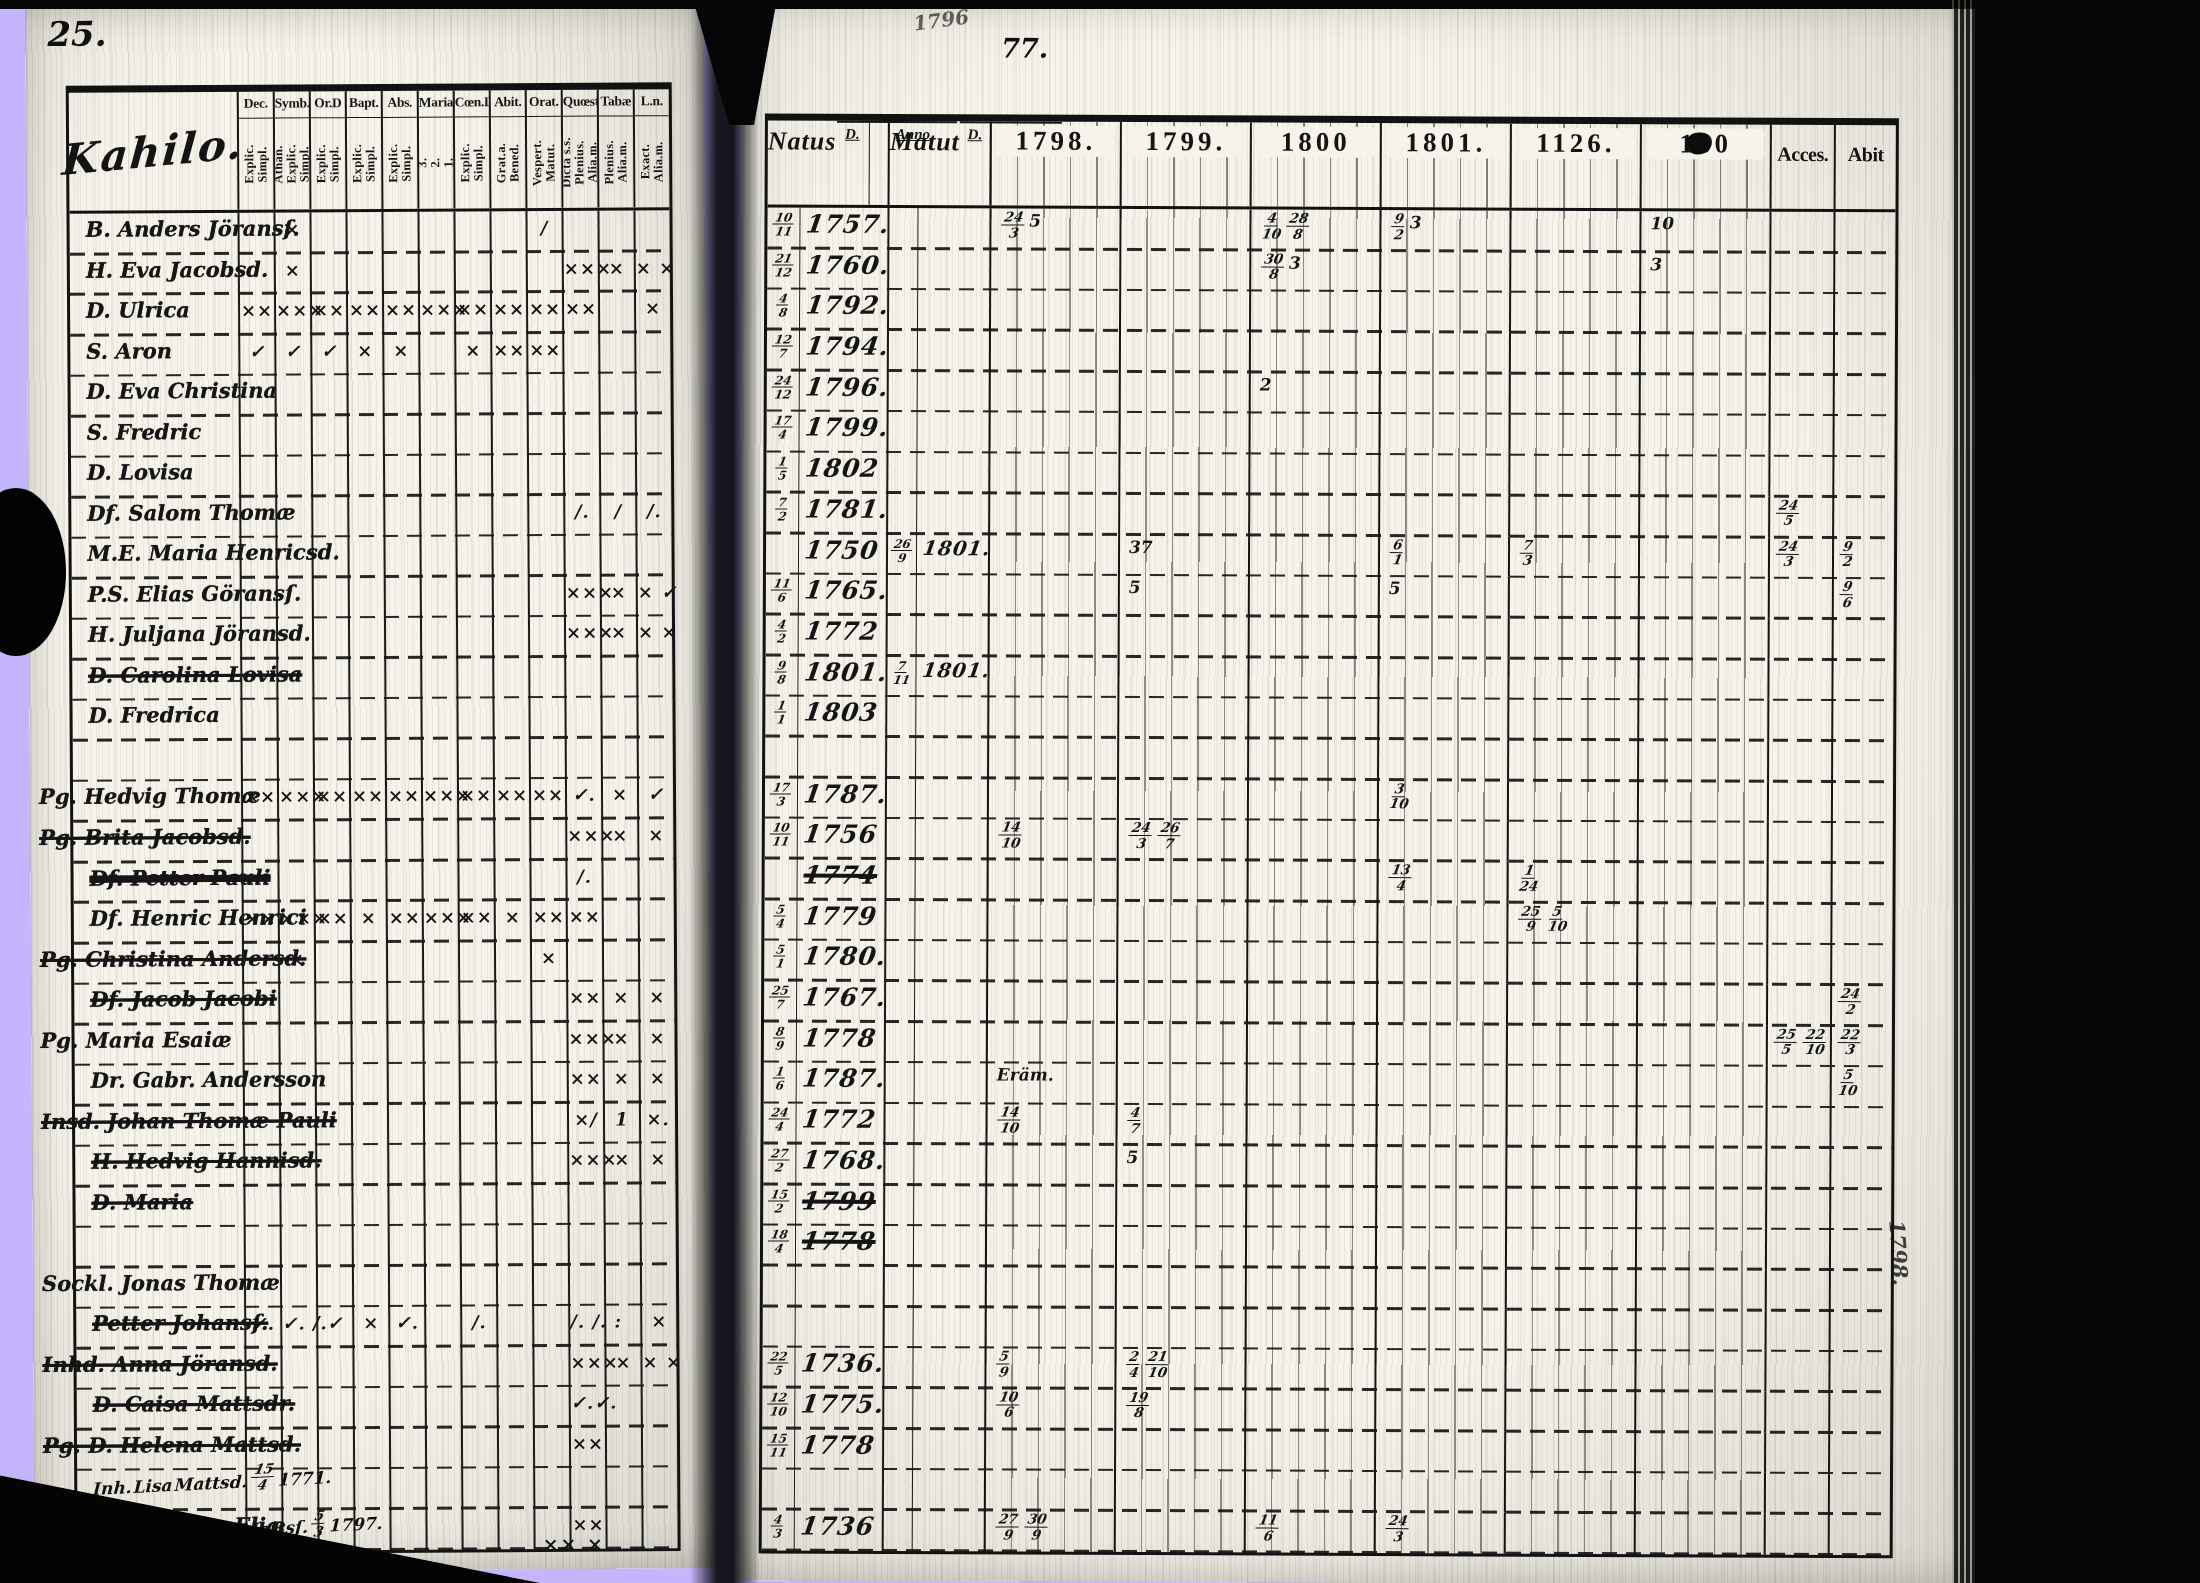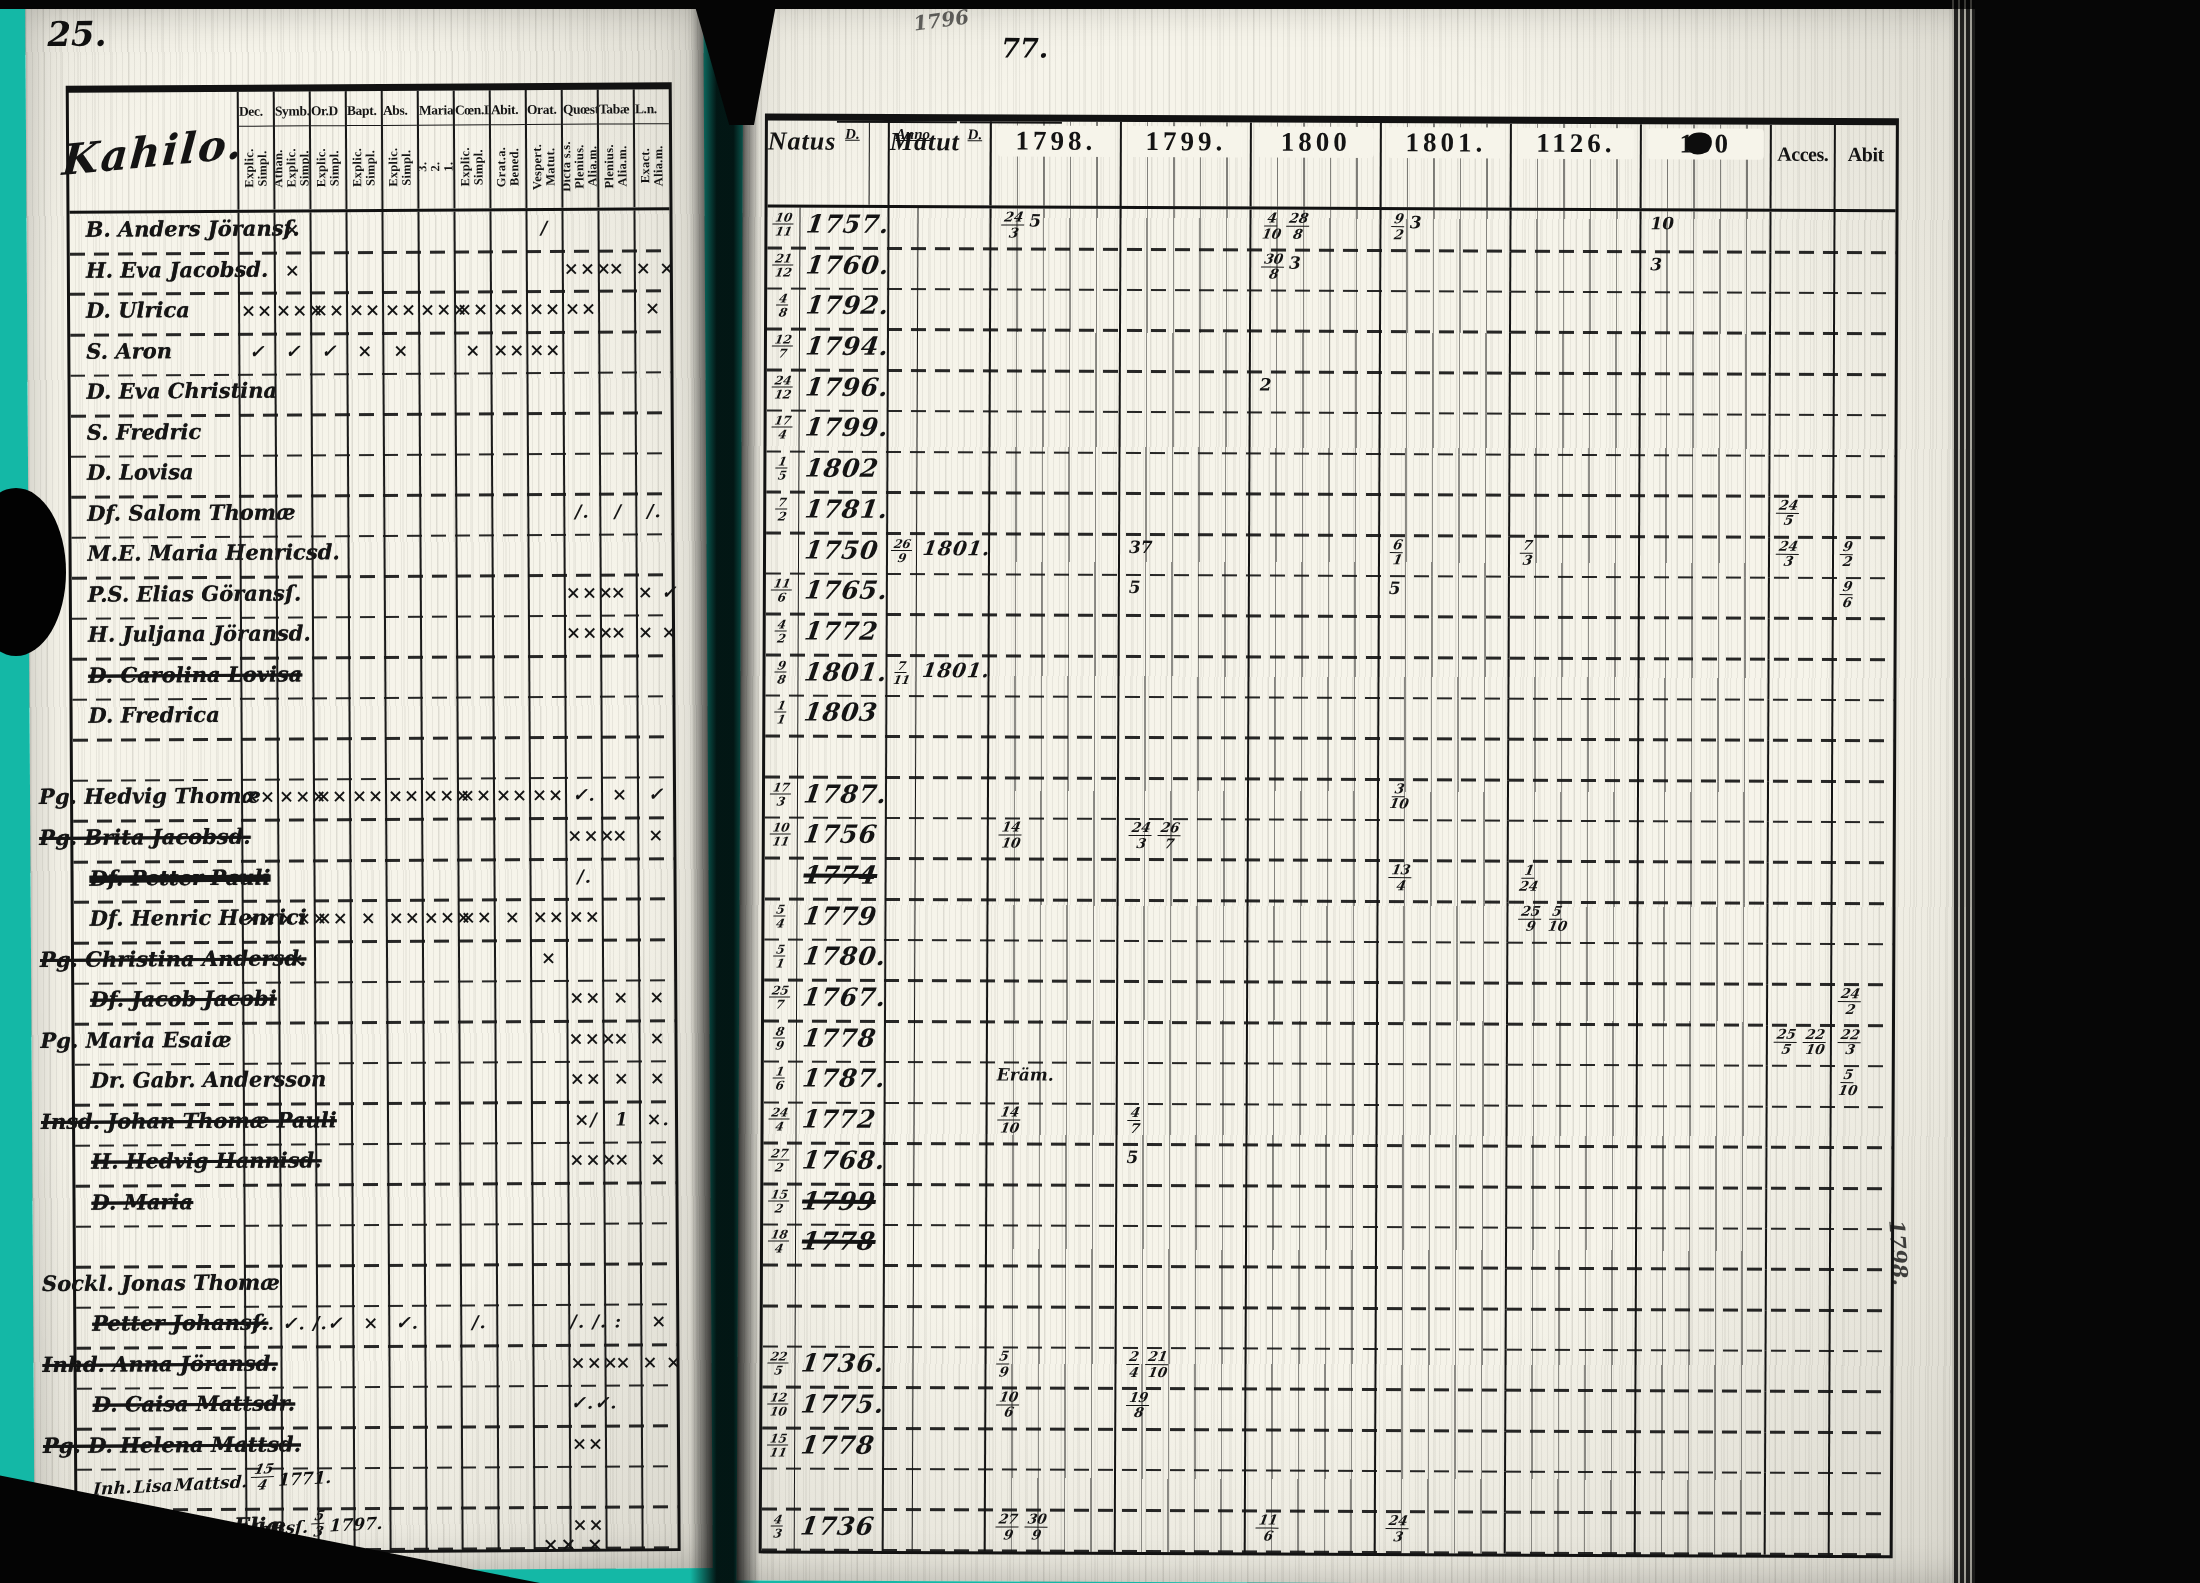--- a/index.html
+++ b/index.html
@@ -1,16 +1,16 @@
 <!DOCTYPE html>
 <html><head>
 <meta charset="utf-8">
 <style>
   html,body{margin:0;padding:0;background:#060606;}
-  #photo{position:relative;width:1975px;height:1583px;background:#14b8a6;overflow:hidden;
+  #photo{position:relative;width:1975px;height:1583px;background:#c4b5fd;overflow:hidden;
          font-family:"Liberation Serif",serif;color:#141414;}
   
   .page{position:absolute;background:
       radial-gradient(ellipse at 40% 45%, rgba(0,0,0,0) 55%, rgba(20,18,10,.14) 100%),
       repeating-linear-gradient(90deg, rgba(40,38,30,.07) 0 1px, transparent 1px 6px),
       repeating-linear-gradient(90deg, rgba(40,38,30,.05) 0 2px, transparent 2px 17px),
       #f6f4ea;
       box-shadow:inset 0 0 45px rgba(0,0,0,.25);}
   #pageL{left:30px;top:6px;width:678px;height:1564px;transform:rotate(-.35deg);}
   #pageR{left:740px;top:0;width:1245px;height:1583px;transform:rotate(.25deg);}
@@ -29,22 +29,22 @@
       box-shadow:inset 3px 0 6px #2b2b2b;}
   #cornerBL{position:absolute;left:0;top:1452px;width:540px;height:131px;background:#040404;
       clip-path:polygon(0 18%,0 100%,100% 100%);}
   .hand{font-family:"DejaVu Serif",serif;font-style:italic;font-weight:600;transform:skewX(-6deg);}
   .pageno{position:absolute;font:700 34px "DejaVu Serif",serif;font-style:italic;color:#101010;}
   .scribble{position:absolute;font:600 20px "DejaVu Serif",serif;font-style:italic;opacity:.65;transform:rotate(-8deg);}
   
   #tblL{position:absolute;left:40px;top:78px;width:600px;border:3.5px solid #121212;border-top-width:7px;}
   #headL{display:grid;grid-template-columns:168px repeat(12,36px);height:118px;border-bottom:3px solid #121212;}
   .hcol{border-left:2px solid #181818;display:flex;flex-direction:column;align-items:center;overflow:hidden;}
-  .hcol .lab{font:700 13.5px "Liberation Serif",serif;padding-top:12px;height:22px;border-bottom:1.6px solid #181818;
-      width:100%;text-align:left;letter-spacing:-.3px;}
+  .hcol .lab{font:700 13.5px "Liberation Serif",serif;padding-top:4px;height:22px;border-bottom:1.6px solid #181818;
+      width:100%;text-align:center;letter-spacing:-.3px;}
   .hcol .sub{flex:1;writing-mode:vertical-rl;transform:rotate(180deg);font:600 12.5px "Liberation Serif",serif;
       line-height:1.05;white-space:pre-line;padding:2px 0;letter-spacing:.3px;text-align:center;}
   #villab{display:flex;align-items:center;justify-content:center;}
   #villab span{font:700 42px "DejaVu Serif",serif;font-style:italic;transform:rotate(-5deg) skewX(-10deg);letter-spacing:2px;}
   #bodyL .rw{display:grid;grid-template-columns:168px repeat(12,36px);position:relative;}
   .rw::after{content:"";position:absolute;left:0;right:0;bottom:-1px;height:2.6px;
       background:repeating-linear-gradient(90deg,#151515 0 15px,transparent 15px 24px);opacity:.92;}
   .nmcell{overflow:visible;white-space:nowrap;padding:3px 0 0 16px;}
   .nm{font-size:21px;color:#151515;text-shadow:0 0 .7px rgba(0,0,0,.8);}
   .outd .nmcell{padding-left:0;margin-left:-34px;}

